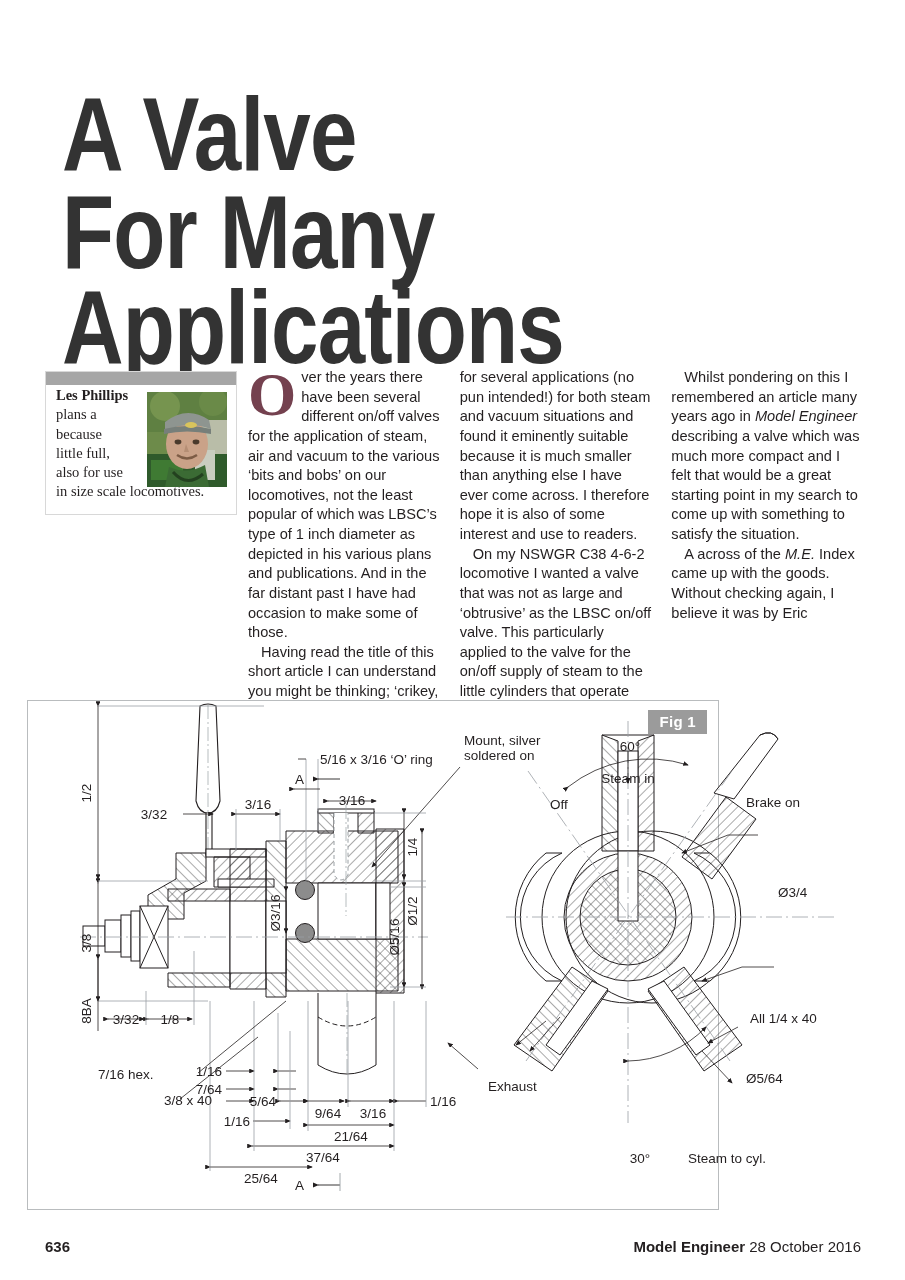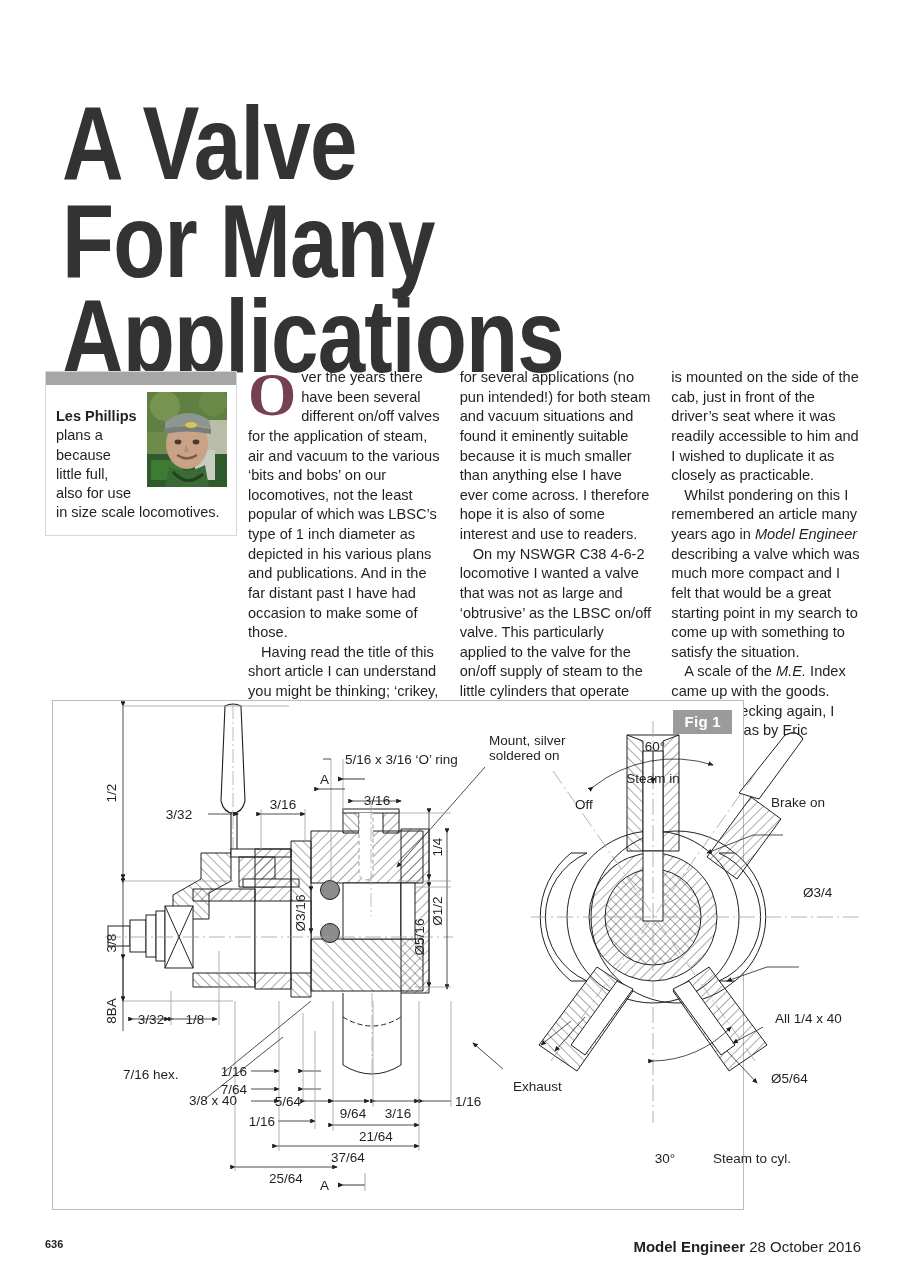--- a/index.html
+++ b/index.html
@@ -13,21 +13,21 @@
     position: relative;
     font-family: "Liberation Sans", sans-serif;
     color: #231f20;
     overflow: hidden;
   }
 
   
   .title-block {
     position: absolute;
     left: 62px;
-    top: 96px;
+    top: 87px;
     width: 800px;
   }
   .title-line {
     font-family: "Liberation Sans Narrow", "Liberation Sans", sans-serif;
     font-weight: bold;
     color: #333333;
     letter-spacing: -1px;
     line-height: 0.92;
     transform: scaleX(0.82);
     transform-origin: left center;
@@ -44,23 +44,24 @@
     background: #ffffff;
     border: 1px solid #d8d8d8;
     box-sizing: border-box;
   }
   .byline-bar {
     height: 13px;
     background: #a6a6a6;
   }
   .byline-body {
     position: relative;
-    padding: 22px 10px 12px 10px;
+    padding: 1px 10px 12px 10px;
     min-height: 120px;
     box-sizing: border-box;
+    font-family: Liberation Serif, serif;
   }
   .byline-text {
     font-size: 14.5px;
     line-height: 1.33;
     color: #231f20;
     width: 112px;
   }
   .byline-text .name { font-weight: bold; }
   .byline-text .wide { white-space: nowrap; }
   .byline-photo {
@@ -99,21 +100,21 @@
     font-weight: bold;
     font-size: 62px;
     line-height: 0.72;
     color: #74414f;
     margin: 4px 5px -2px 0;
   }
 
   
   .figure {
     position: absolute;
-    left: 52px;
+    left: 27px;
     top: 700px;
     width: 692px;
     height: 510px;
     border: 1px solid #b9bcbe;
     box-sizing: border-box;
     background: #ffffff;
   }
   .fig-badge {
     position: absolute;
     right: 11px;
@@ -133,21 +134,21 @@
     left: 44px;
     top: 1221px;
     width: 818px;
     height: 1px;
     background: #ffffff;
   }
   .page-num {
     position: absolute;
     left: 45px;
     top: 1238px;
-    font-size: 11px;
+    font-size: 15px;
     font-weight: bold;
     color: #231f20;
   }
   .pub-info {
     position: absolute;
     right: 44px;
     top: 1238px;
     font-size: 15px;
     color: #231f20;
     white-space: nowrap;
@@ -205,23 +206,22 @@
 <div class="columns">
   <div class="col">
     <p><span class="dropcap">O</span><span>ver the years there have been several different on/off valves for the application of steam, air and vacuum to the various ‘bits and bobs’ on our locomotives, not the least popular of which was LBSC’s type of 1 inch diameter as depicted in his various plans and publications. And in the far distant past I have had occasion to make some of those.</span></p>
     <p class="indent"><span>Having read the title of this short article I can understand you might be thinking; ‘crikey, not </span><i>another</i><span> on/off valve?’ but I can only say, perhaps, that I have used this valve</span></p>
   </div>
   <div class="col">
     <p>for several applications (no pun intended!) for both steam and vacuum situations and found it eminently suitable because it is much smaller than anything else I have ever come across. I therefore hope it is also of some interest and use to readers.</p>
     <p class="indent">On my NSWGR C38 4-6-2 locomotive I wanted a valve that was not as large and ‘obtrusive’ as the LBSC on/off valve. This particularly applied to the valve for the on/off supply of steam to the little cylinders that operate the drain cocks. This valve on the full size locomotive</p>
   </div>
   <div class="col">
-    <p>is mounted on the side of the cab, just in front of the driver’s seat where it was readily accessible to him and I wished to duplicate it as closely as practicable.</p>
     <p class="indent"><span>Whilst pondering on this I remembered an article many years ago in </span><i>Model Engineer</i><span> describing a valve which was much more compact and I felt that would be a great starting point in my search to come up with something to satisfy the situation.</span></p>
-    <p class="indent"><span>A scale of the </span><i>M.E.</i><span> Index came up with the goods. Without checking again, I believe it was by Eric</span></p>
+    <p class="indent"><span>A across of the </span><i>M.E.</i><span> Index came up with the goods. Without checking again, I believe it was by Eric</span></p>
   </div>
 </div>
 
 <div class="figure">
   <div class="fig-badge">Fig 1</div>
 
   <svg class="fig-svg" width="816" height="508" viewBox="0 0 816 508">
     <defs>
       <pattern id="hatchR" width="7" height="7" patternTransform="rotate(45)" patternUnits="userSpaceOnUse">
         <line x1="0" y1="0" x2="0" y2="7" stroke="#2b2b2b" stroke-width="0.8"></line>

